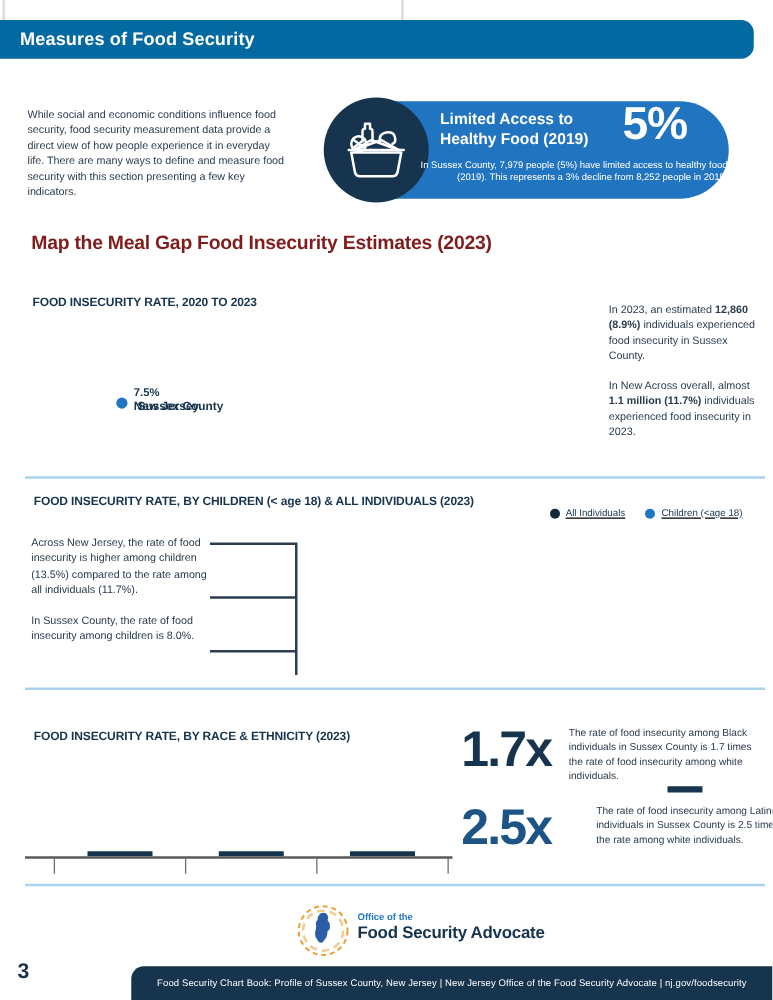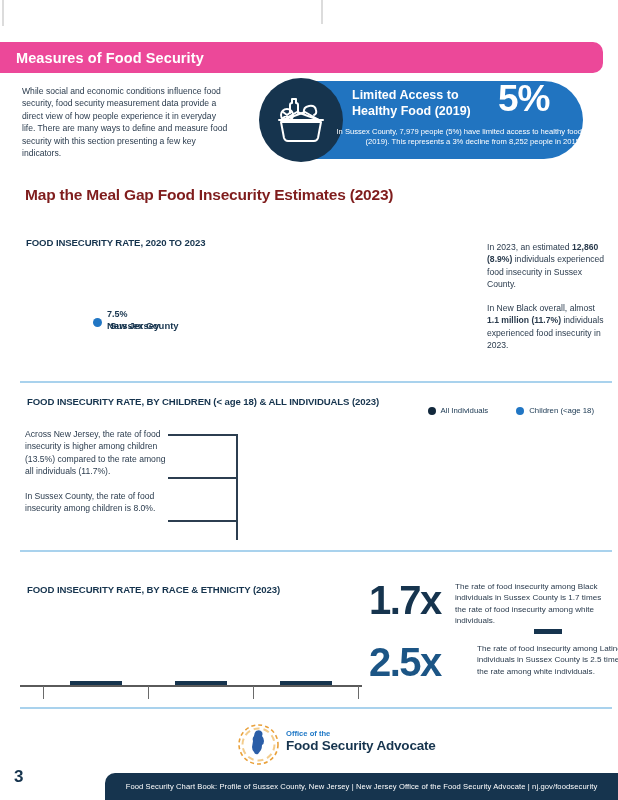--- a/index.html
+++ b/index.html
@@ -7,21 +7,21 @@
     width:618px;height:800px;position:relative;overflow:hidden;
     background:#ffffff;
     font-family:"Liberation Sans", sans-serif;
     -webkit-font-smoothing:antialiased;
   }
   .abs{position:absolute;}
   
   .edge-line{width:2px;background:#dcdcdc;}
   
   .header-bar{
-    left:0;top:42px;width:603px;height:31px;background:#ec4899;
+    left:0;top:16px;width:603px;height:31px;background:#0369a1;
     border-radius:0 10px 10px 0;display:flex;align-items:center;
   }
   .header-bar .title{color:#ffffff;font-weight:bold;font-size:14.5px;padding-left:16px;letter-spacing:.1px;}
   
   .intro{left:22px;top:85px;width:207px;font-size:8.6px;line-height:1.45;color:#2A3B4D;}
   
   .pill{left:271px;top:81px;width:312px;height:78px;background:#2174C0;border-radius:40px;}
   .badge-circle{left:259px;top:78px;width:84px;height:84px;border-radius:50%;background:#16344E;display:flex;align-items:center;justify-content:center;}
   .callout-title{left:352px;top:87px;color:#fff;font-weight:bold;font-size:12.5px;line-height:1.3;}
   .callout-stat{left:498px;top:78px;color:#fff;font-weight:bold;font-size:37px;letter-spacing:-1px;}
@@ -31,21 +31,21 @@
   .h-sub{color:#16344E;font-weight:bold;font-size:9.6px;letter-spacing:-.1px;margin-top:25px;}
   
   .dot{width:9px;height:9px;border-radius:50%;background:#2176C4;}
   .pt-label{color:#16344E;font-weight:bold;font-size:9px;}
   .series-label{color:#16344E;font-weight:bold;font-size:9.5px;white-space:nowrap;}
   .stats-block{left:487px;top:241px;width:118px;font-size:8.6px;line-height:1.45;color:#2A3B4D;}
   .stats-block p{margin:0 0 11px 0;}
   .stats-block b{color:#1d3síms click;}
   .divider{height:2px;background:#A9D2ED;}
   
-  .legend{right:24px;top:406px;display:flex;gap:28px;align-items:center;}
+  .legend{right:24px;top:406px;display:flex;gap:16px;align-items:center;text-decoration:underline;}
   .legend-item{display:flex;align-items:center;gap:5px;}
   .legend-dot{width:8px;height:8px;border-radius:50%;}
   .legend-label{font-size:7.8px;color:#16344E;}
   
   .children-text{left:25px;top:428px;width:142px;font-size:8.6px;line-height:1.45;color:#2A3B4D;}
   .children-text p{margin:0 0 12px 0;}
   .chart-line{background:#2C3E50;}
   
   .big-stat{font-weight:bold;font-size:40px;letter-spacing:-1.5px;}
   .stat-text{width:154px;font-size:8.1px;line-height:1.4;color:#2A3B4D;}
@@ -108,21 +108,21 @@
 
 <div class="abs dot" style="left:93px;top:318px"></div>
 <div class="abs pt-label" style="left:107px;top:309px">7.5%</div>
 <div class="abs" style="left:107px;top:320px;width:100px;height:12px">
   <span class="series-label abs" style="left:3px;top:0">Sussex County</span>
   <span class="series-label abs" style="left:0;top:0">New Jersey</span>
 </div>
 
 <div class="abs stats-block">
   <p><span>In 2023, an estimated </span><b>12,860 (8.9%)</b><span> individuals experienced food insecurity in Sussex County.</span></p>
-  <p><span>In New Black overall, almost </span><b>1.1 million (11.7%)</b><span> individuals experienced food insecurity in 2023.</span></p>
+  <p><span>In New Across overall, almost </span><b>1.1 million (11.7%)</b><span> individuals experienced food insecurity in 2023.</span></p>
 </div>
 
 <div class="abs divider" style="left:20px;top:381px;width:592px"></div>
 
 <div class="abs h-sub" style="left:27px;top:371px">FOOD INSECURITY RATE, BY CHILDREN (&lt; age 18) &amp; ALL INDIVIDUALS (2023)</div>
 <div class="abs legend">
   <div class="legend-item">
     <span class="legend-dot" style="background:#12283C"></span>
     <span class="legend-label">All Individuals</span>
   </div>

